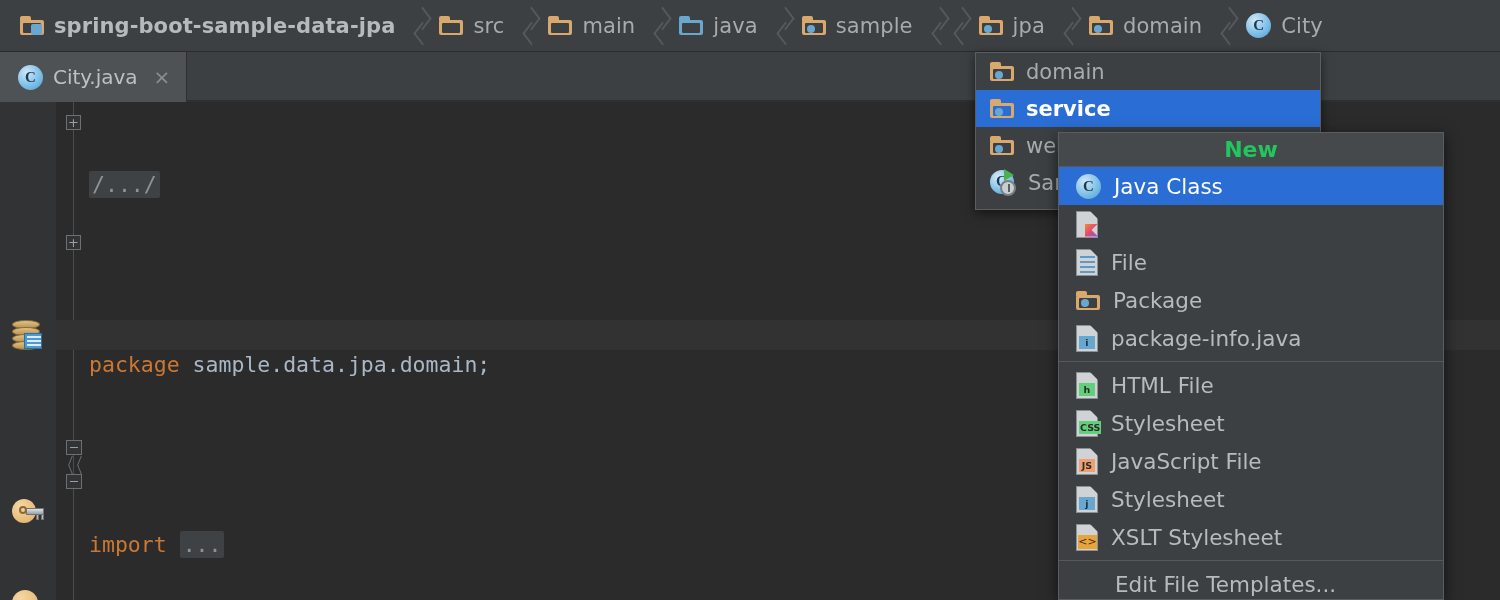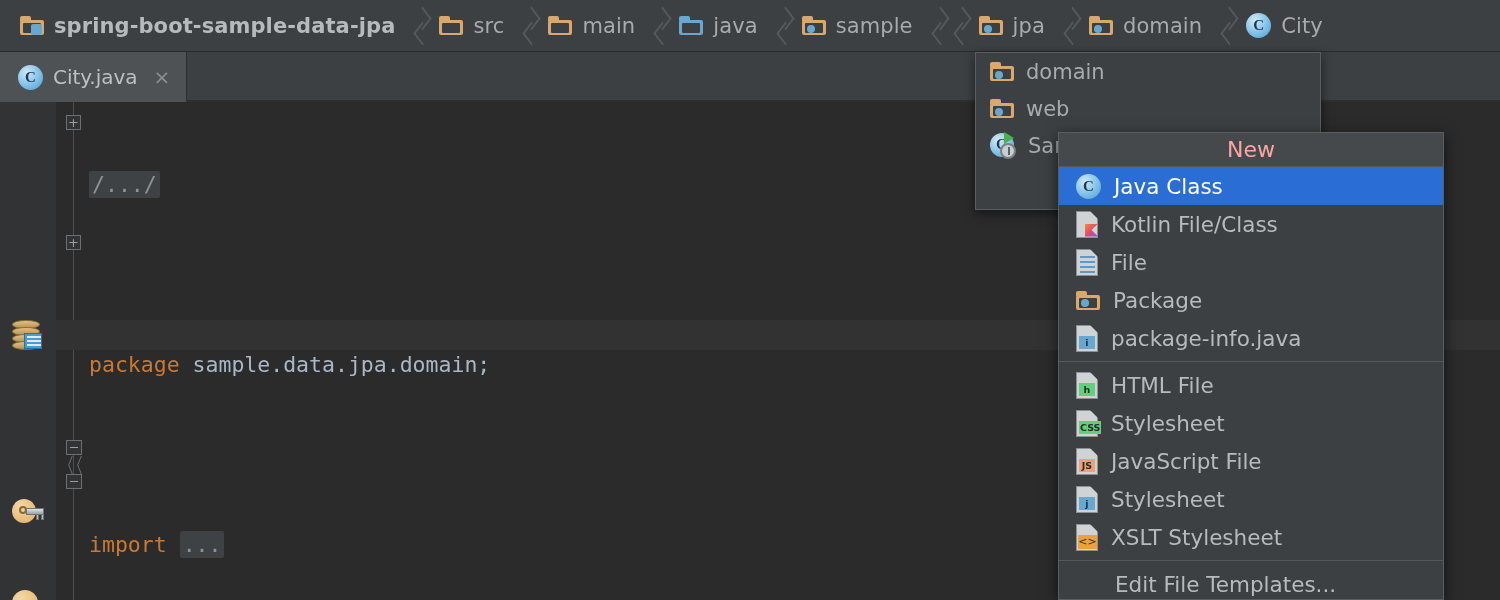--- a/index.html
+++ b/index.html
@@ -225,22 +225,23 @@
   }
 
   
   .menu {
     position: absolute; left: 1058px; top: 132px; width: 386px; height: 468px;
     background: #3c4042; border: 1px solid #5a5e60;
     box-shadow: 0 4px 14px rgba(0,0,0,.6);
   }
   .menu-title {
     height: 34px; display: flex; align-items: center; justify-content: center;
-    background: #45494b; color: #fca5a5; font-size: 22px;
+    background: #45494b; color: #22c55e; font-size: 22px;
     border-bottom: 1px solid #55595b;
+    font-weight: bold;
   }
   .menu-item {
     display: flex; align-items: center; gap: 13px;
     height: 38px; padding-left: 17px;
     color: #b7bbbd; font-size: 21.5px; white-space: nowrap;
   }
   .menu-item.sel { background: #2a6dd4; color: #ffffff; }
   .menu-sep { height: 1px; margin: 4px 0; background: #55595b; }
   .menu-item.noicon { padding-left: 56px; }
 
@@ -431,20 +432,29 @@
   <div class="popup">
     <div class="popup-item">
       <span class="ico ico-folder">
         <span class="tabtop"></span>
           <span class="body"></span>
           <span class="inner"></span>
           <span class="dot"></span>
       </span>
       <span>domain</span>
     </div>
+    <div class="popup-item sel">
+      <span class="ico ico-folder">
+        <span class="tabtop"></span>
+          <span class="body"></span>
+          <span class="inner" style="background:#2a6dd4"></span>
+          <span class="dot"></span>
+      </span>
+      <span>service</span>
+    </div>
     <div class="popup-item">
       <span class="ico ico-folder">
         <span class="tabtop"></span>
           <span class="body"></span>
           <span class="inner"></span>
           <span class="dot"></span>
       </span>
       <span>web</span>
     </div>
     <div class="popup-item">
@@ -463,21 +473,20 @@
 
     <div class="menu-item sel">
       <span class="ico ico-class">C</span>
       <span>Java Class</span>
     </div>
 
     <div class="menu-item">
       <span class="ico-file">
           <span class="ico-kotlin"></span>
         </span>
-      <span>Kotlin File/Class</span>
     </div>
 
     <div class="menu-item">
       <span class="ico-file">
           <span class="lines">
             <i></i>
             <i></i>
             <i></i>
             <i></i>
           </span>

